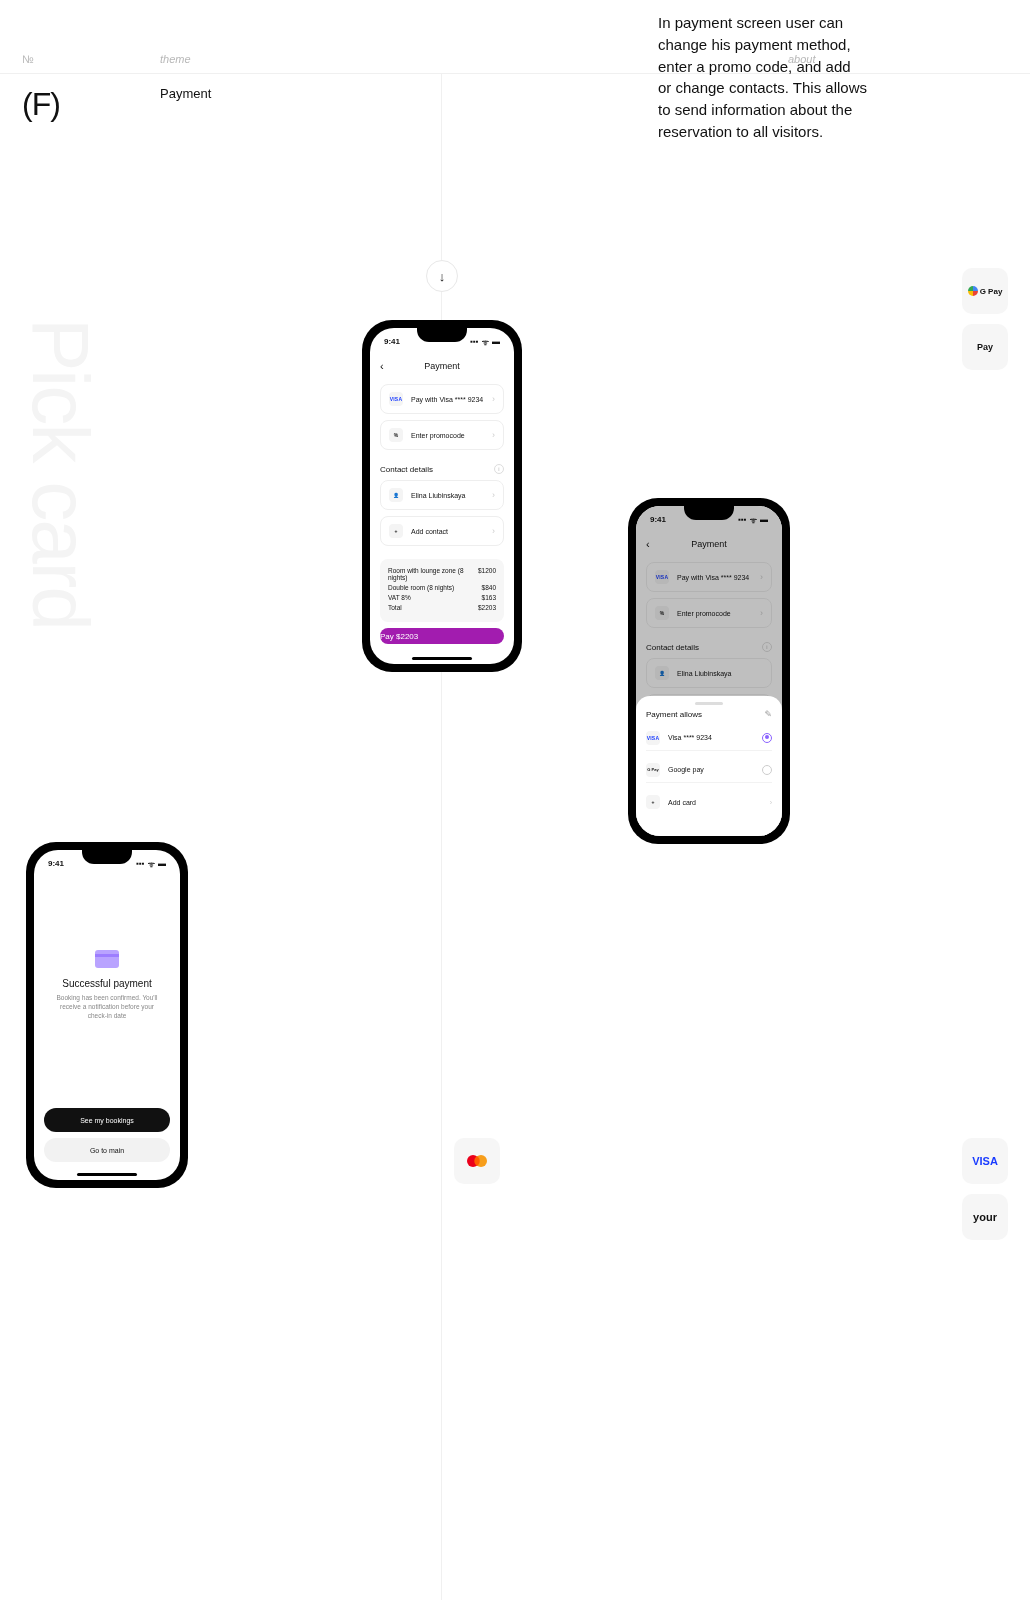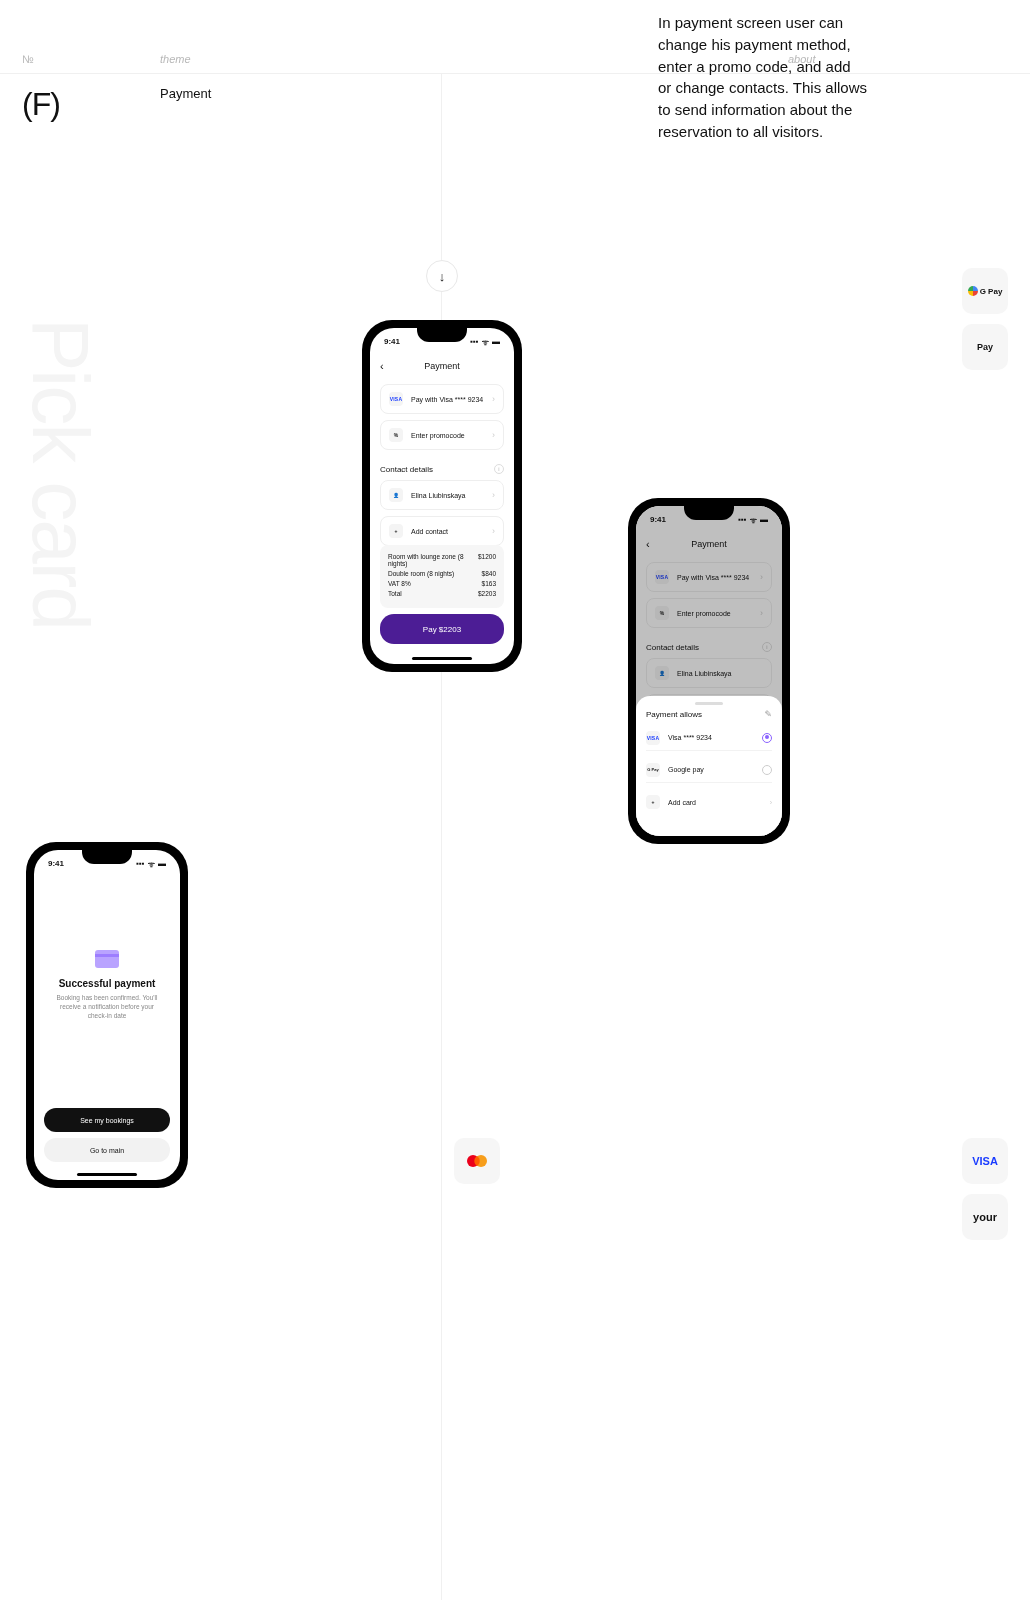--- a/index.html
+++ b/index.html
@@ -165,22 +165,22 @@
   .row-chevron { position:absolute; right:8px; color:#ccc; font-size:9px;}
   .section-title {
     margin: 14px 10px 2px; font-size:8px; font-weight:500; display:flex; justify-content:space-between; align-items:center;
   }
   .section-title .info { color:#bbb; font-size:8px; border:1px solid #ddd; width:10px;height:10px;border-radius:50%;display:flex;align-items:center;justify-content:center;font-size:6px;}
   .summary-box {
     margin: 0 10px 6px; background:#f6f6f6; border-radius:8px; padding:8px; font-size:6.5px;
   }
   .summary-row { display:flex; justify-content:space-between; margin-bottom:3px;}
   .pay-btn {
-    margin: 0 10px 12px; height:30px; background:#4c1d95; color:#fff; border-radius:14px;
-    display:flex;align-items:center;justify-content:center;font-size:8px;font-weight:500;
+    margin: 0 10px 12px; height:16px; background:#a21caf; color:#fff; border-radius:14px;
+    display:flex;align-items:center;justify-content:flex-start;font-size:8px;font-weight:500;
   }
 
   
   .phone1 { top: 320px; left: 362px; width: 160px; height: 352px; }
 
   
   .phone2 { top: 498px; left: 628px; width: 162px; height: 346px; }
   .phone2 .phone-screen { background:#fff; }
   .dimmed-content { position:absolute; inset:0; background:#fff; }
   .dimmed-content::after{
@@ -199,21 +199,21 @@
   }
   .radio { width:10px;height:10px;border-radius:50%;border:1.5px solid #ccc; margin-left:auto;}
   .radio.selected { border-color:#8a62ff;}
   .radio.selected::after{content:'';display:block;width:4px;height:4px;background:#8a62ff;border-radius:50%;margin:1.5px auto;}
 
   
   .phone3 { top: 842px; left: 26px; width: 162px; height: 346px; }
   .success-wrap { position:absolute; top:100px; left:0; right:0; text-align:center; padding:0 18px;}
   .success-icon { width:24px;height:18px; background:#b9a3ff; border-radius:3px; margin:0 auto 10px; position:relative;}
   .success-icon::after { content:''; position:absolute; top:4px; left:0; right:0; height:3px; background:#9d7dff;}
-  .success-title { font-size:10px; font-weight:700; margin-bottom:4px;}
+  .success-title { font-size:10px; font-weight:400; margin-bottom:4px;}
   .success-sub { font-size:6.5px; color:#888; line-height:1.4;}
   .success-btns { position:absolute; bottom:18px; left:10px; right:10px;}
   .btn-dark { height:24px; background:#111;color:#fff;border-radius:12px;display:flex;align-items:center;justify-content:center;font-size:7px;margin-bottom:6px;}
   .btn-light { height:24px; background:#f2f2f2;color:#111;border-radius:12px;display:flex;align-items:center;justify-content:center;font-size:7px;}
 
   .visa-txt { color: #1a3cff; font-weight:800; font-size:5px; letter-spacing:0.2px;}
   .gpay-g { background: conic-gradient(#4285F4 0 25%, #EA4335 0 50%, #FBBC05 0 75%, #34A853 0 100%); width:10px;height:10px;border-radius:50%;}
   .visa-logo { color:#1a3cff; font-weight:800; font-size:11px;}
 </style>
 </head>

